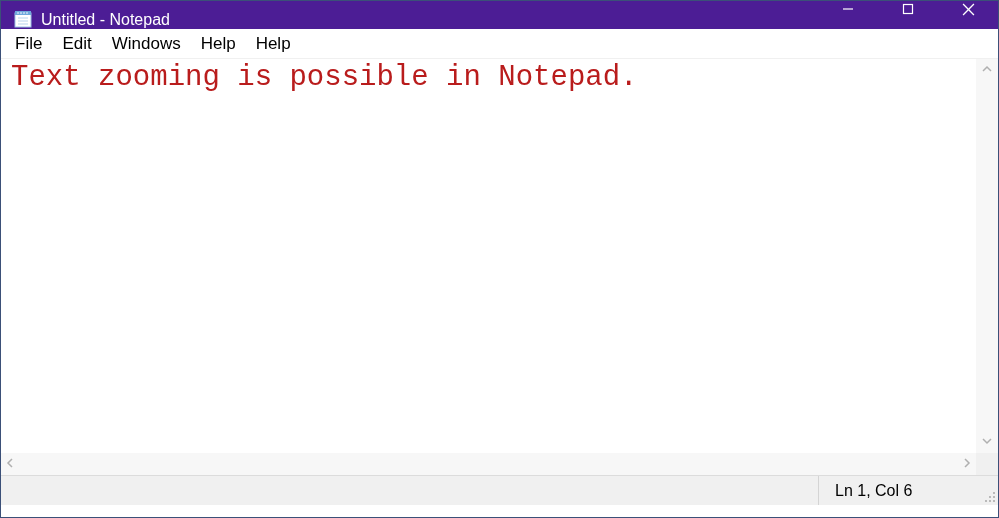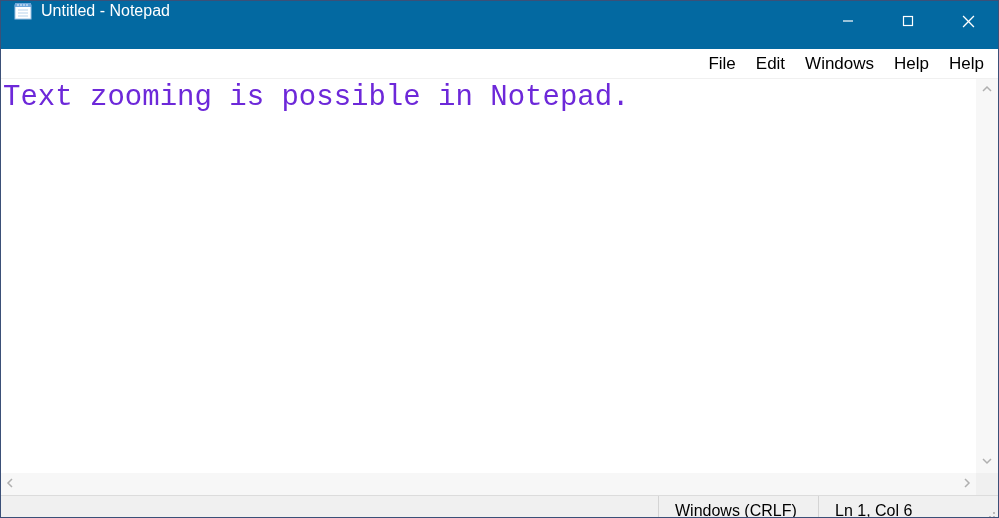--- a/index.html
+++ b/index.html
@@ -7,24 +7,24 @@
       font-family: "Segoe UI", Tahoma, sans-serif;
       font-size: 14px;
       background: #fff;
       width: 999px;
       height: 518px;
       overflow: hidden;
       border: 1px solid #3b5078;
     }
     
     .titlebar {
-      height: 48px;
-      background: #0369a1;
+      height: 28px;
+      background: #4c1d95;
       display: flex;
-      align-items: flex-start;
+      align-items: flex-end;
       color: #fff;
       user-select: none;
     }
     .titlebar .icon {
       width: 20px; height: 20px;
       margin: 0 8px 0 12px;
       display:flex;align-items:center;justify-content:center;
     }
     .titlebar .title {
       flex:1;
@@ -42,41 +42,40 @@
     
     .menubar {
       height: 30px;
       background: #fff;
       border-bottom: 1px solid #f0f0f0;
       display:flex;
       align-items:center;
       padding: 0 4px;
       font-size: 17px;
       color:#000;
-      justify-content:flex-end;
     }
     .menuitem {
       padding: 2px 10px;
     }
     
     .editor-container {
       position:relative;
       height: calc(100% - 40px - 30px - 30px);
       background:#fff;
     }
     .editor {
       width: calc(100% - 22px);
       height: calc(100% - 22px);
-      padding: 2px 2px;
+      padding: 2px 10px;
       font-family: Consolas, "Courier New", monospace;
       font-size: 29px;
       line-height: 1.15;
       white-space: pre;
       overflow:hidden;
-      color:#6d28d9;
+      color:#b91c1c;
     }
     .vscroll {
       position:absolute; top:0; right:0;
       width:22px; height:calc(100% - 22px);
       background:#f7f7f7;
       display:flex;flex-direction:column;
       align-items:center;
       justify-content:space-between;
     }
     .hscroll {
@@ -186,21 +185,20 @@
       <svg width="10" height="10" viewBox="0 0 10 10">
           <polyline points="3,1 7,5 3,9" fill="none" stroke="#b0b0b0" stroke-width="1.5"></polyline>
         </svg>
     </span>
   </div>
   <div class="scroll-corner"></div>
 </div>
 
 <div class="statusbar">
   <div class="sb-spacer"></div>
-  <div class="sb-cell enc">Windows (CRLF)</div>
   <div class="sb-cell pos">Ln 1, Col 6</div>
   <div class="grip">
     <svg width="12" height="12" viewBox="0 0 12 12">
       <circle cx="10" cy="2" r="0.9" fill="#a0a0a0"></circle>
       <circle cx="6" cy="6" r="0.9" fill="#a0a0a0"></circle>
         <circle cx="10" cy="6" r="0.9" fill="#a0a0a0"></circle>
       <circle cx="2" cy="10" r="0.9" fill="#a0a0a0"></circle>
         <circle cx="6" cy="10" r="0.9" fill="#a0a0a0"></circle>
         <circle cx="10" cy="10" r="0.9" fill="#a0a0a0"></circle>
     </svg>

